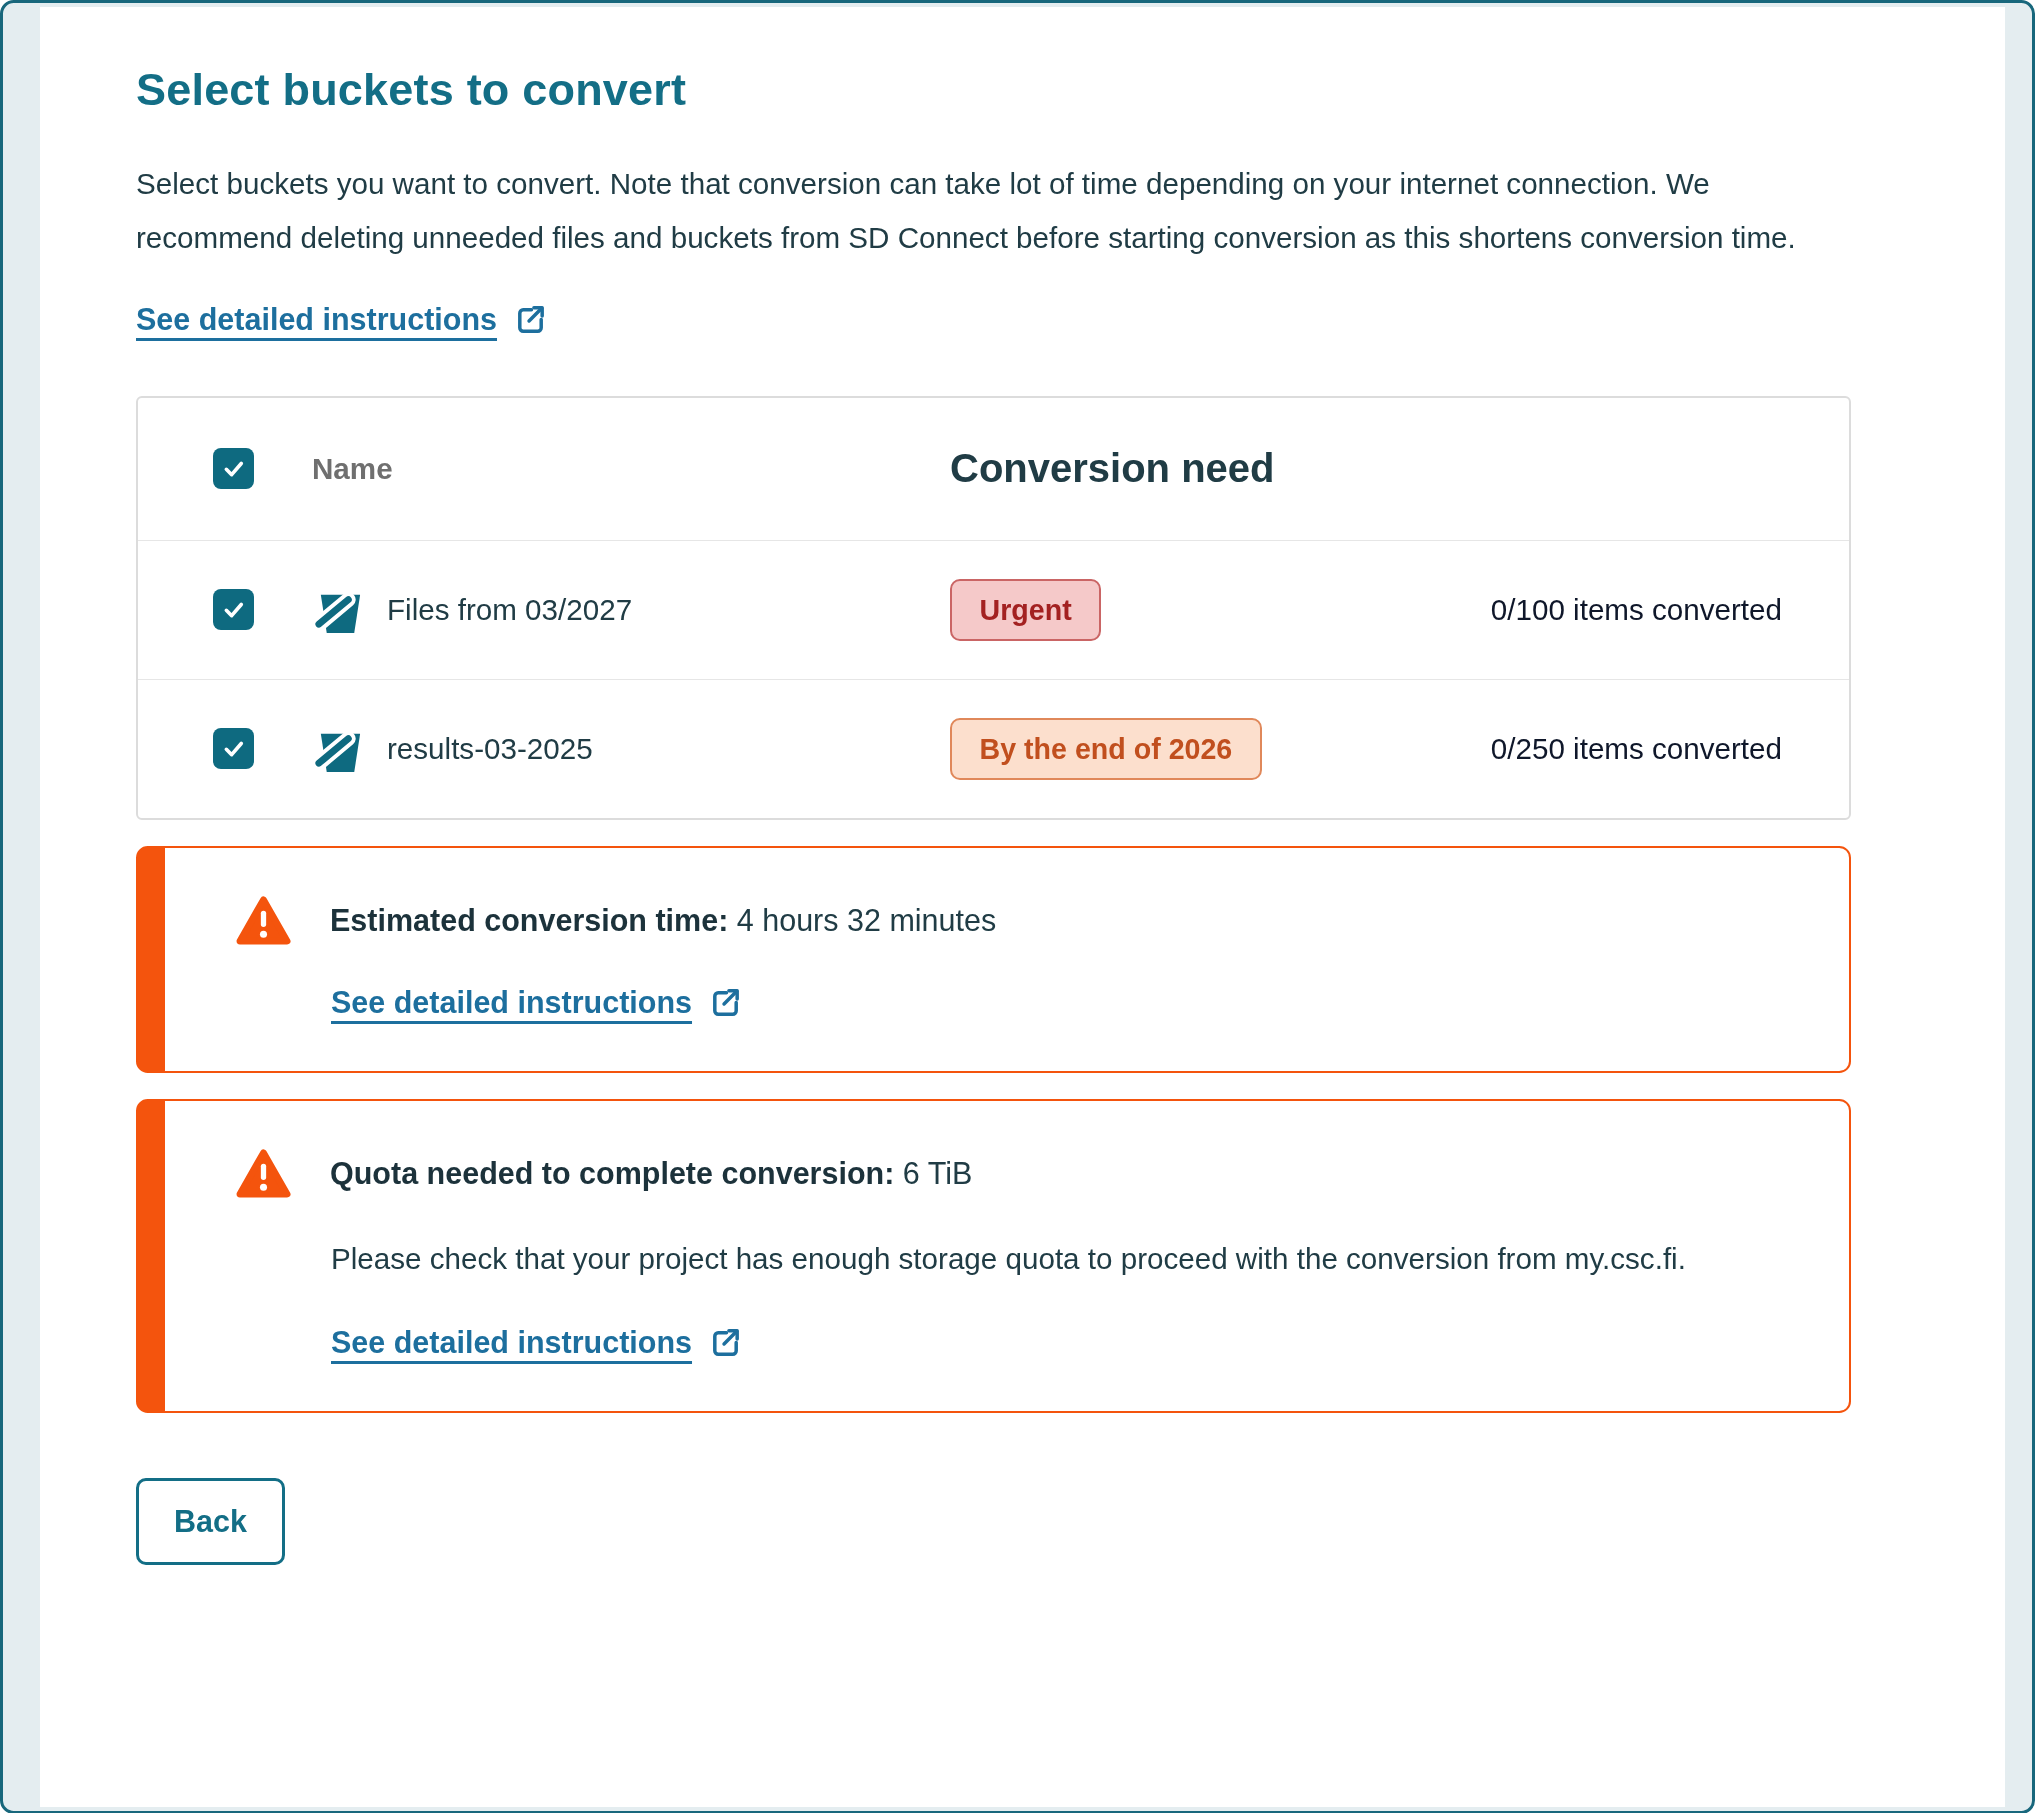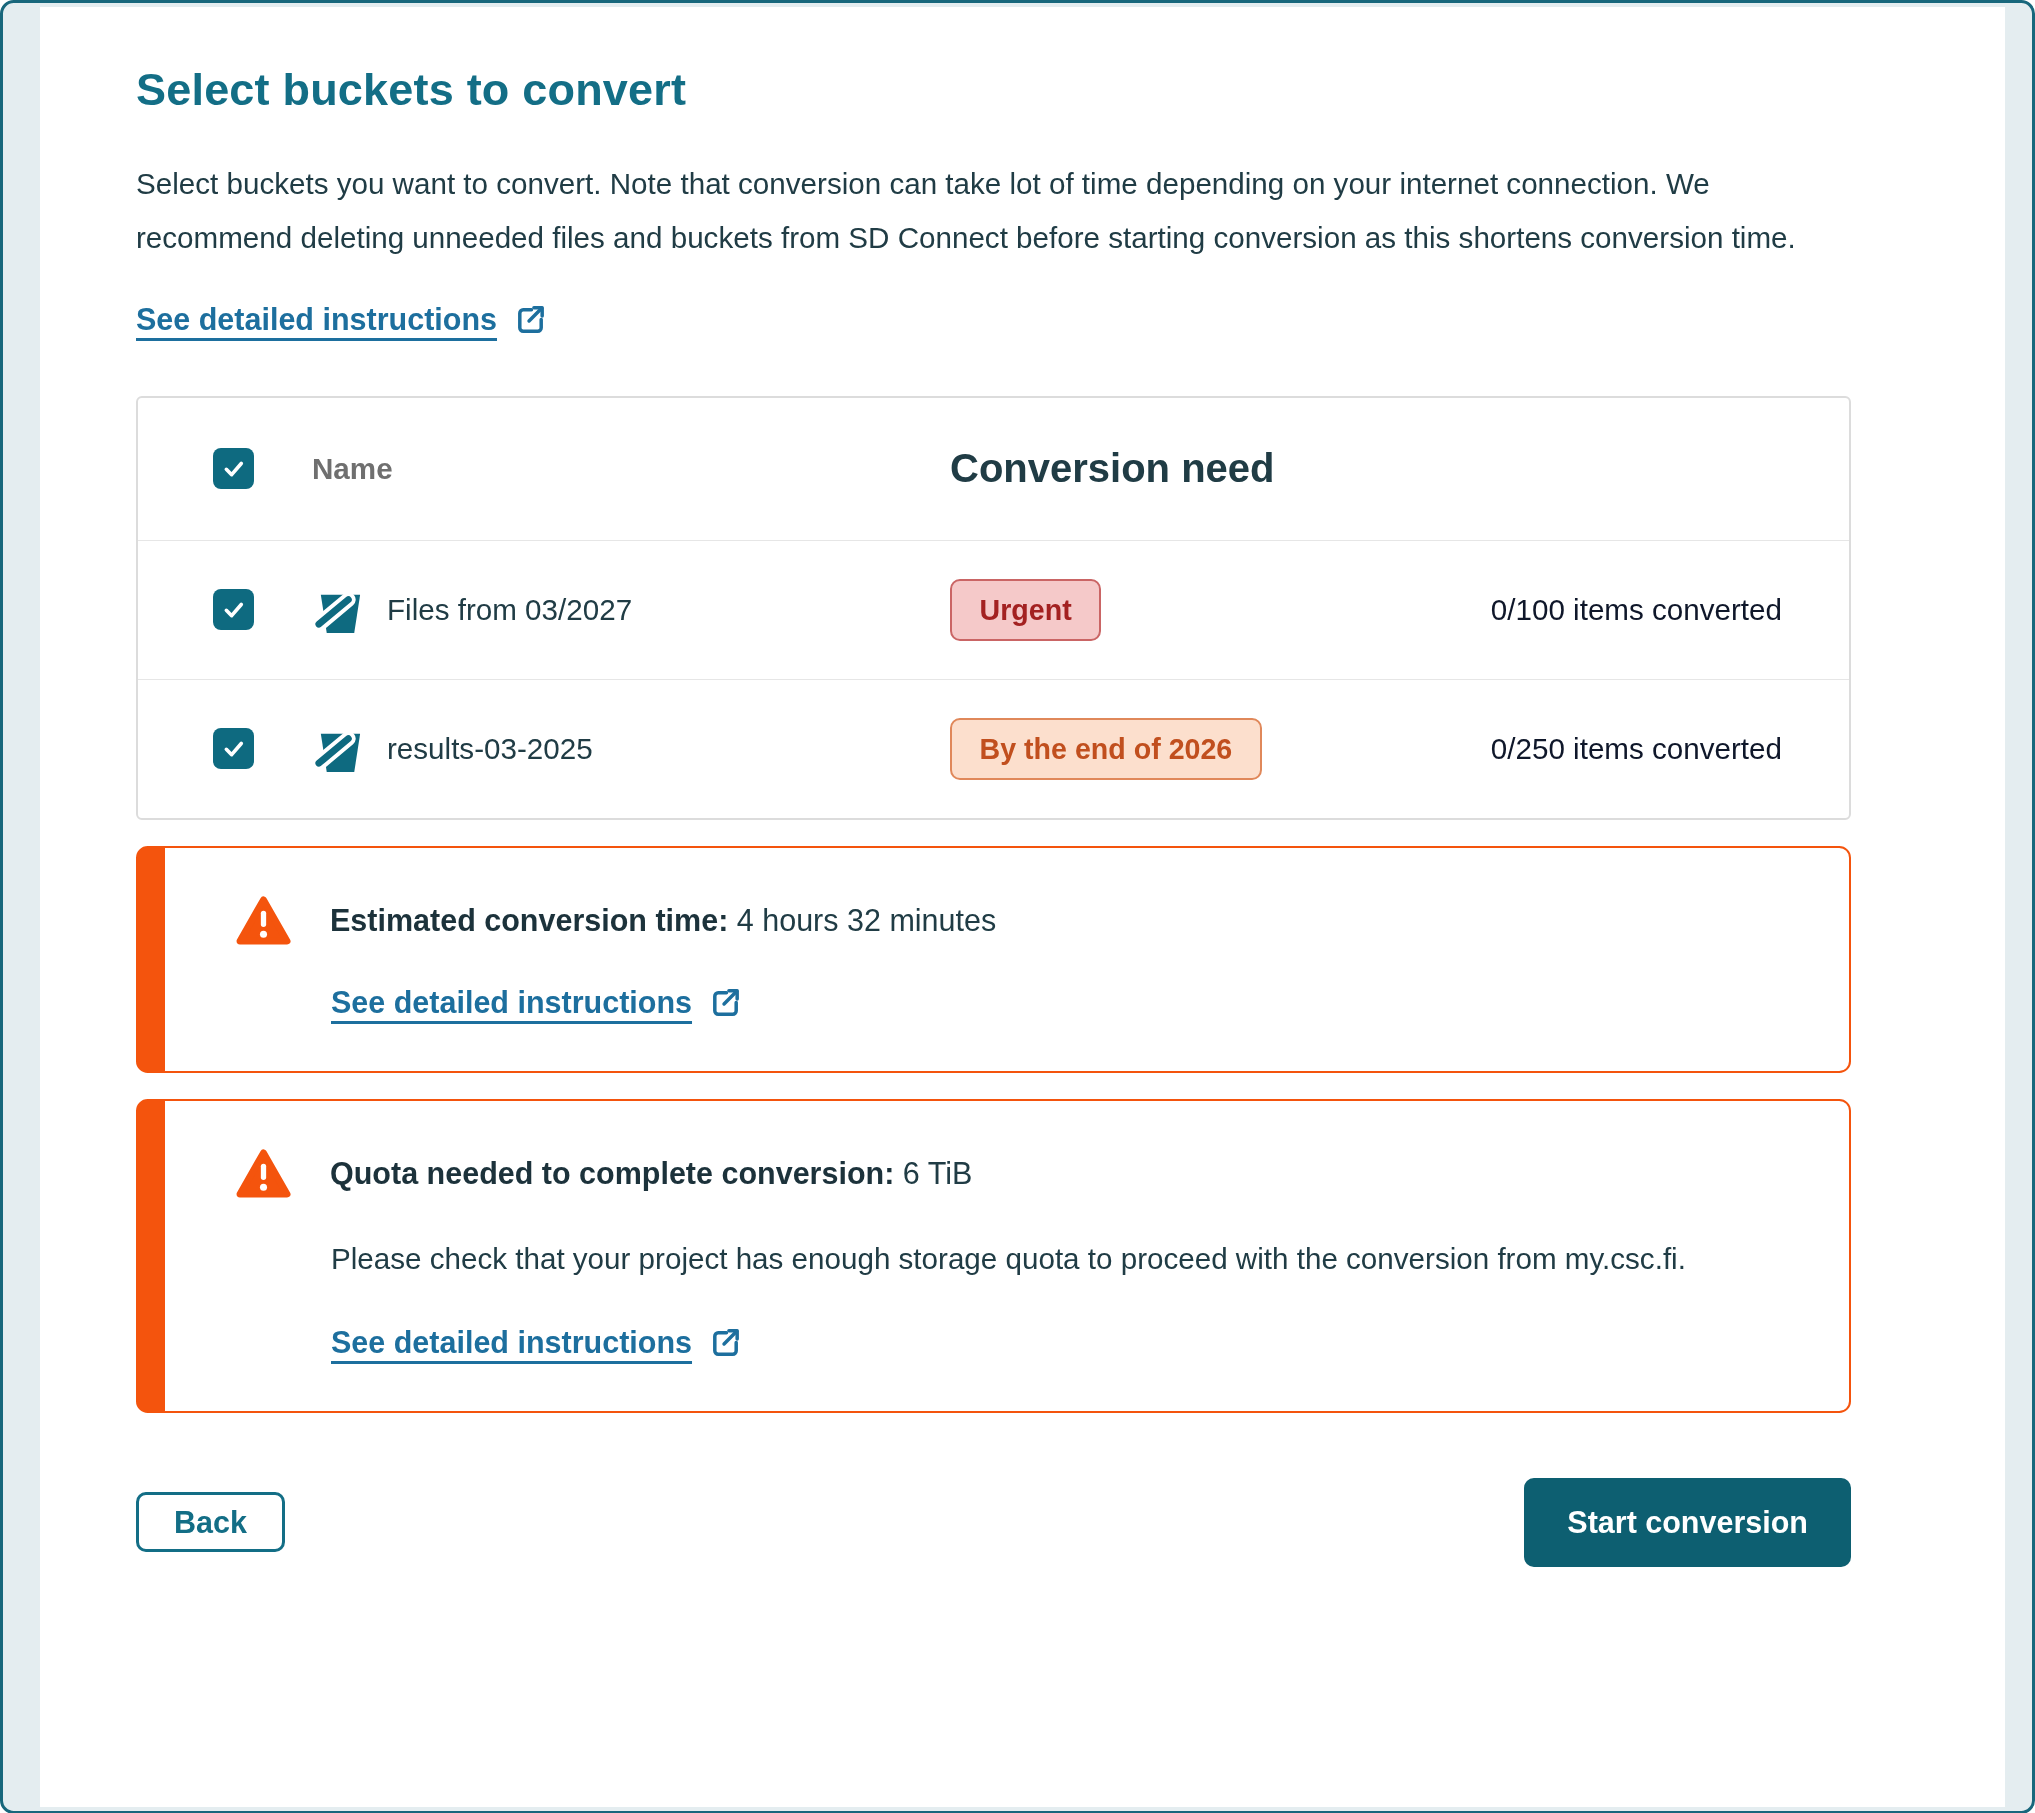--- a/index.html
+++ b/index.html
@@ -75,21 +75,21 @@
     margin:33px 0 0 95px;max-width:1409px;
     font-size:29.6px;line-height:54px;color:#203c45;
   }
   .alert .ext-link{margin:39px 0 0 95px;}
 
   
   .footer{
     margin-top:65px;width:1715px;display:flex;align-items:center;justify-content:space-between;
   }
   .btn-back{
-    box-sizing:border-box;height:60px;min-width:148px;padding:0 35px;
+    box-sizing:border-box;height:87px;min-width:148px;padding:0 35px;
     background:#ffffff;border:3px solid #136e86;border-radius:9.9px;
     font-family:inherit;font-size:30.5px;font-weight:700;color:#136e86;cursor:pointer;
   }
   .btn-start{
     box-sizing:border-box;height:89px;padding:0 43px;
     background:#0d5f71;border:none;border-radius:9.9px;
     font-family:inherit;font-size:30.5px;font-weight:700;color:#ffffff;cursor:pointer;
   }
 </style>
 </head>
@@ -206,18 +206,17 @@
         <svg width="35" height="35" viewBox="0 0 36 36" fill="none">
           <path d="M29 18 v8.5 a3.5 3.5 0 0 1 -3.5 3.5 H 10.5 A3.5 3.5 0 0 1 7 26.5 V 11.5 A3.5 3.5 0 0 1 10.5 8 H 19" stroke="#1d6f9e" stroke-width="3.6" stroke-linecap="round"></path>
           <path d="M16.5 19.5 L29.5 6.5" stroke="#1d6f9e" stroke-width="3.6" stroke-linecap="round"></path>
           <path d="M21.5 6 h8.5 v8.5" stroke="#1d6f9e" stroke-width="3.6" stroke-linecap="round" stroke-linejoin="round"></path>
         </svg>
       </a>
     </div>
 
     <div class="footer">
       <button class="btn-back">Back</button>
-      <button class="btn-start">Start conversion</button>
     </div>
 
   </div>
 </div>
 
 
 </body></html>

